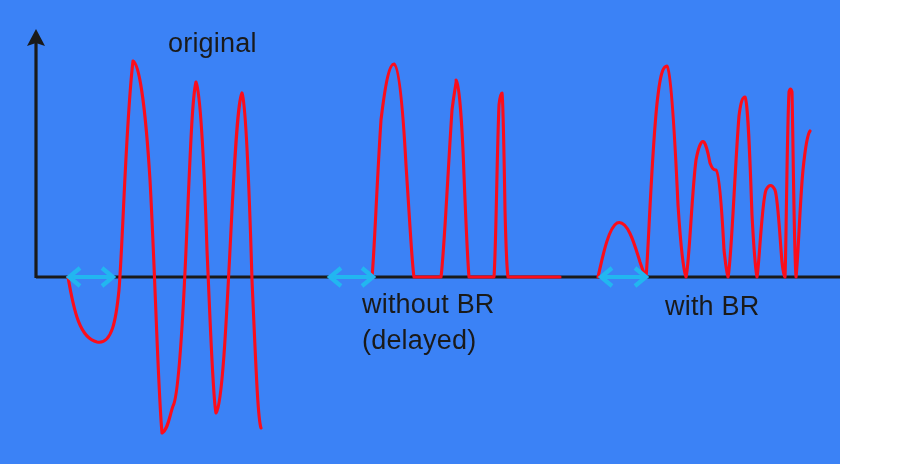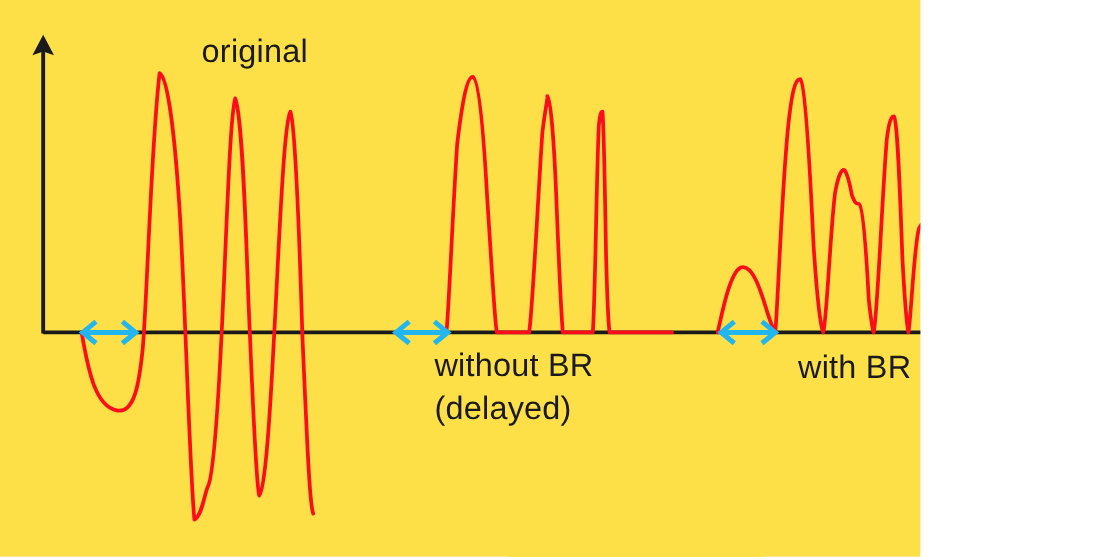--- a/index.html
+++ b/index.html
@@ -5,25 +5,24 @@
   html, body {
     margin: 0;
     padding: 0;
     background: #ffffff;
   }
   body {
     font-family: "Liberation Sans", sans-serif;
   }
   #figure {
     position: relative;
-    width: 739px;
+    width: 840px;
     height: 464px;
-    background: #fde047;
+    background: #3b82f6;
     overflow: hidden;
-    padding-left: 28px;
   }
   #figure svg {
     position: absolute;
     top: 0;
     left: 0;
     width: 923px;
     height: 464px;
   }
   .axis-line {
     stroke: #1a1a1a;

